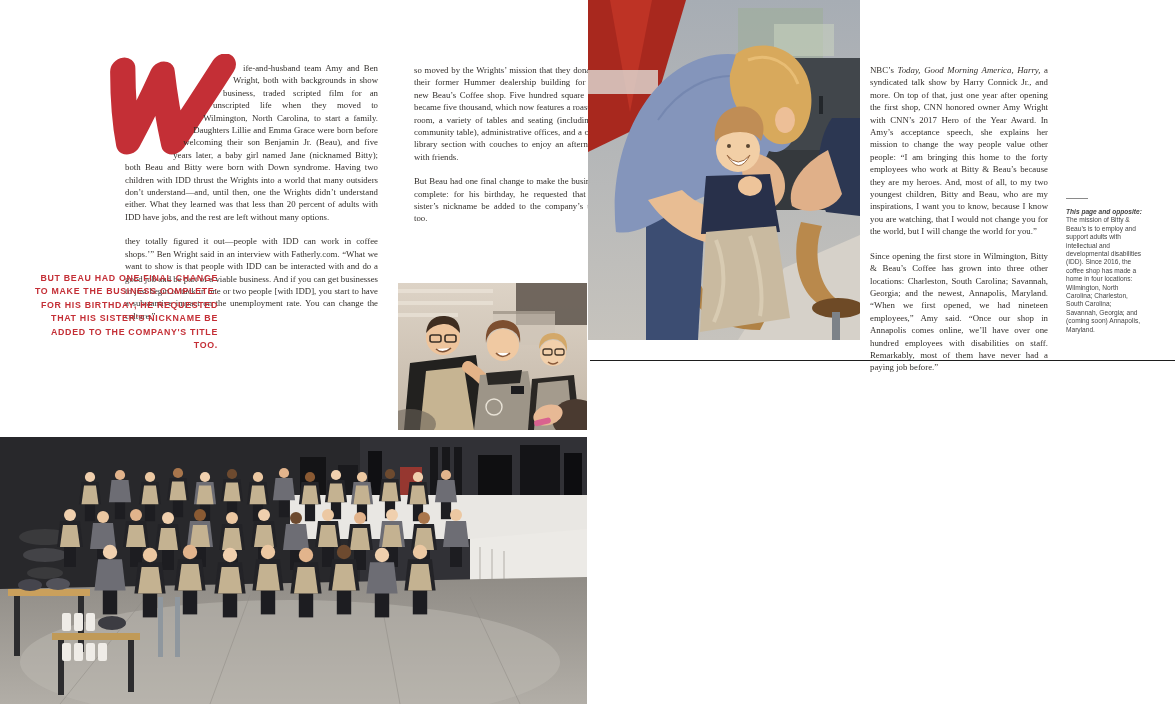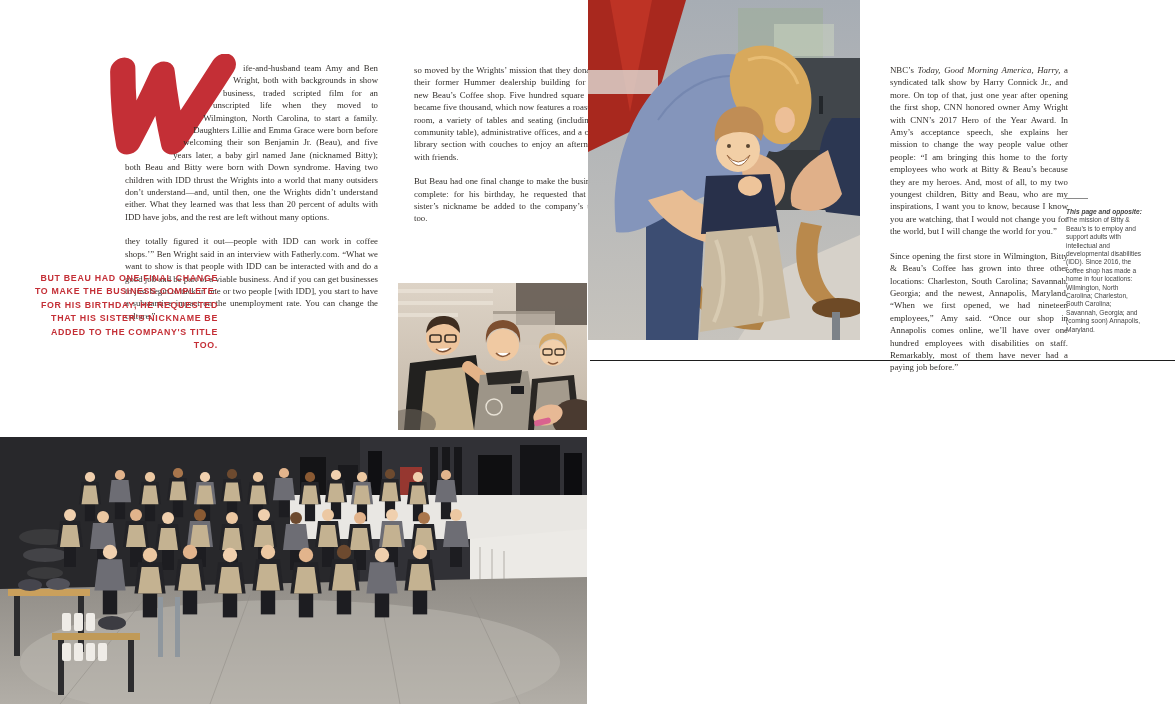--- a/index.html
+++ b/index.html
@@ -4,21 +4,21 @@
 <style>
   html,body{margin:0;padding:0;background:#ffffff;}
   #spread{position:relative;width:1175px;height:704px;background:#ffffff;overflow:hidden;
           font-family:"Liberation Serif","DejaVu Serif",serif;color:#332f2b;}
   
   .bodytext{font-size:8.8px;line-height:12.4px;text-align:justify;}
   .bodytext p{margin:0 0 12px 0;}
   .col{position:absolute;}
   #col1{left:125px;top:62px;width:253px;}
   #col2{left:414px;top:64px;width:187px;}
-  #rcol{left:890px;top:64px;width:178px;}
+  #rcol{left:870px;top:64px;width:178px;}
   .w-spacer{float:left;width:118px;height:94px;
             shape-outside:polygon(0 0,100% 0,36% 100%,0 100%);}
   .pq-indent{margin-left:118px;}
   
   #dropcap{position:absolute;left:101px;top:54px;width:142px;height:110px;}
   .sr{position:absolute;width:1px;height:1px;overflow:hidden;clip:rect(0 0 0 0);white-space:nowrap;}
   
   #pullquote{position:absolute;left:30px;top:272px;width:188px;
              font-family:"Liberation Sans","DejaVu Sans",sans-serif;
              font-weight:bold;font-size:8.8px;line-height:13.4px;letter-spacing:.7px;

